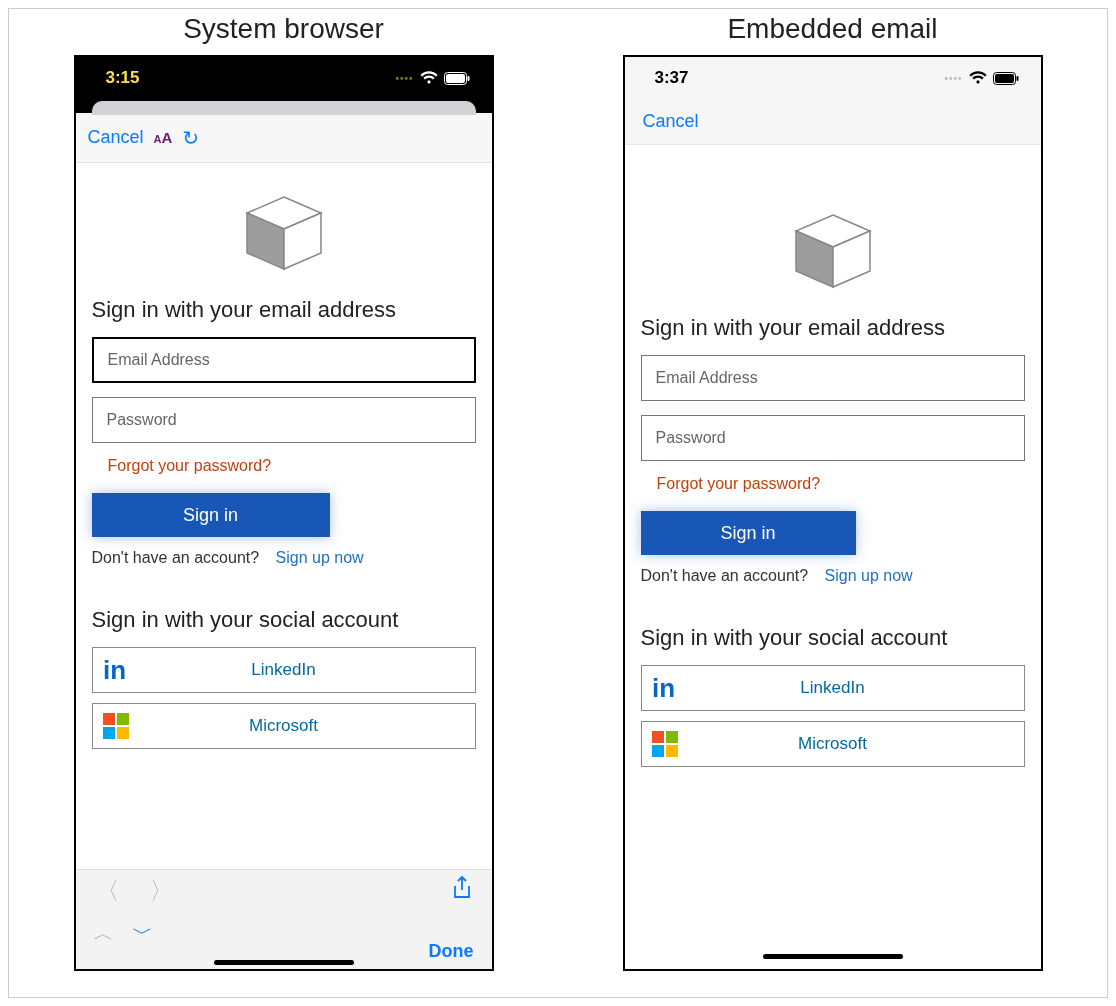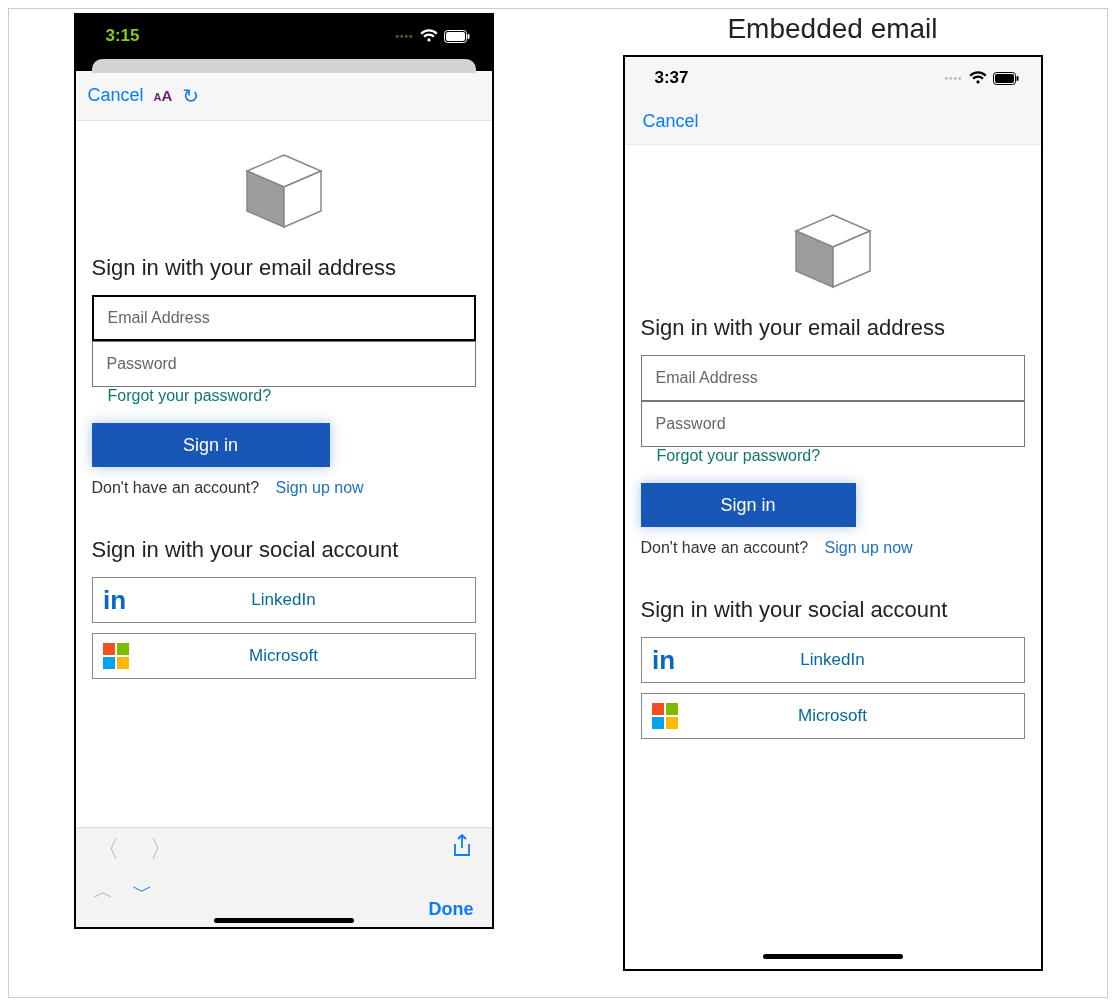--- a/index.html
+++ b/index.html
@@ -41,21 +41,21 @@
   
   .statusbar {
     height: 42px;
     display: flex;
     align-items: center;
     justify-content: space-between;
     padding: 0 22px 0 30px;
     font-weight: 600;
     font-size: 17px;
   }
-  .statusbar.dark { background: #000; color: #84cc16; gap: 24px; }
+  .statusbar.dark { background: #000; color: #fde047; gap: 24px; }
   .statusbar.light { background: #f6f6f6; color: #000; }
   .status-icons { display: flex; align-items: center; gap: 6px; }
   .dots { letter-spacing: 1px; font-size: 10px; opacity: .5; }
   .wifi-icon svg, .battery-icon svg { display: block; }
   
   .tabstrip { height: 14px; background: #000; position: relative; }
   .tabstrip::after {
     content: "";
     position: absolute;
     left: 16px; right: 16px; top: 2px; height: 14px;
@@ -105,26 +105,26 @@
     margin-bottom: 14px;
   }
   .field {
     width: 100%;
     height: 46px;
     border: 1px solid #777;
     padding: 12px 14px;
     font-size: 16px;
     color: #666;
     background: #fff;
-    margin-bottom: 0;
+    margin-bottom: 14px;
     display: flex;
     align-items: center;
   }
   .field.focus { border: 2px solid #000; }
-  .forgot { color: #0f766e; font-size: 16px; margin-bottom: 18px; padding-left: 16px; }
+  .forgot { color: #c2410c; font-size: 16px; margin-bottom: 18px; padding-left: 16px; }
   .signin-btn {
     background: #1857b6;
     color: #fff;
     border: none;
     height: 44px;
     font-size: 18px;
     cursor: pointer;
     width: 62%;
     margin-bottom: 12px;
     box-shadow: 0 0 12px rgba(24,87,182,.35);
@@ -168,20 +168,21 @@
     margin: 6px auto 4px auto;
   }
   .embed-bottom { margin-top: auto; padding-bottom: 6px; }
 </style>
 </head>
 <body>
 
 <div class="outer">
 
   <div class="col">
+    <div class="col-title">System browser</div>
     <div class="phone">
 
       <div class="statusbar dark">
         <span>3:15</span>
         <span class="status-icons">
           <span class="dots">••••</span>
           <span class="wifi-icon">
             <svg width="18" height="14" viewBox="0 0 18 14">
                 <path fill="#fff" d="M9 12.5a1.6 1.6 0 1 0 0-3.2 1.6 1.6 0 0 0 0 3.2zM3.3 6.8a8 8 0 0 1 11.4 0l-1.6 1.6a5.8 5.8 0 0 0-8.2 0L3.3 6.8zM.4 3.9a12 12 0 0 1 17.2 0L16 5.5a9.8 9.8 0 0 0-14 0L.4 3.9z"></path>
               </svg>

